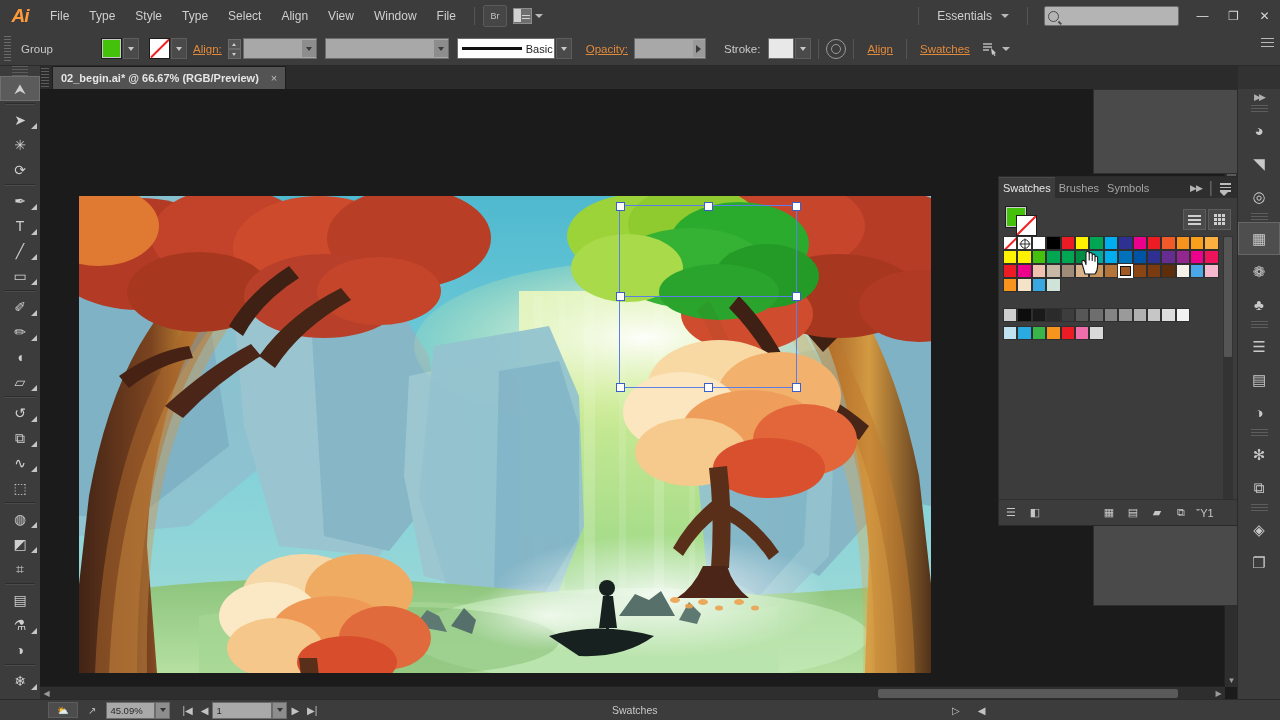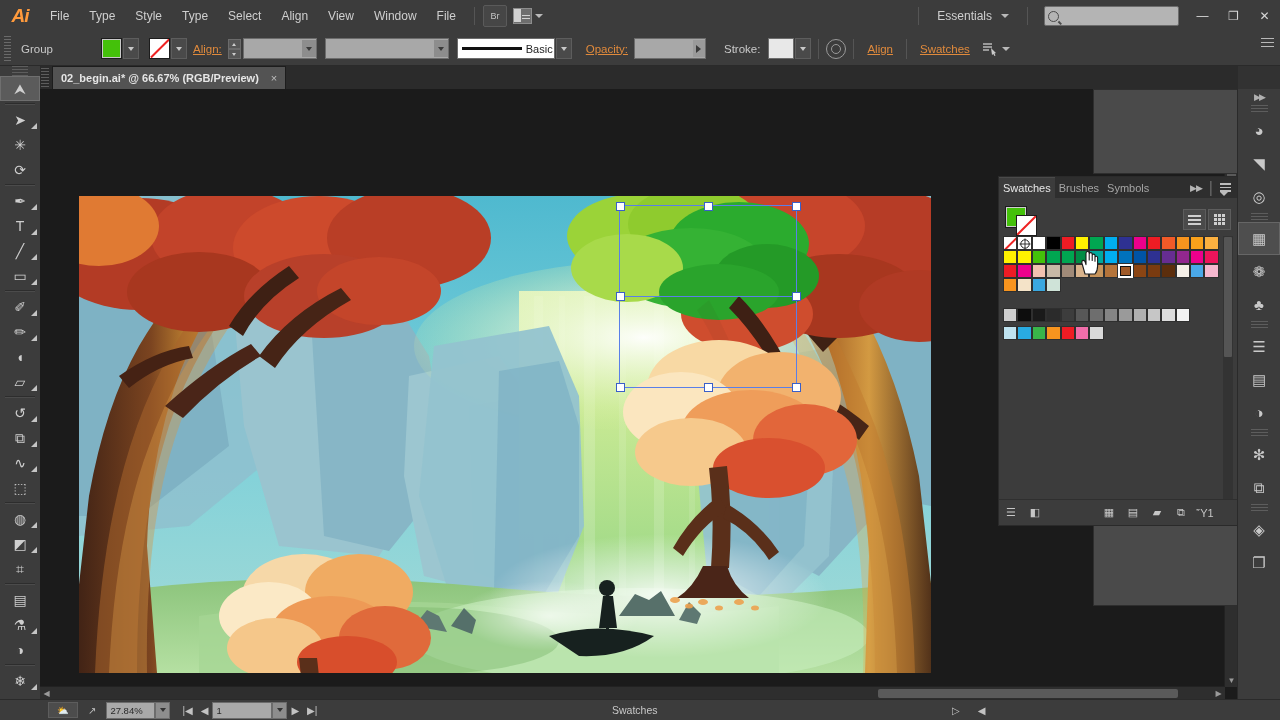--- a/index.html
+++ b/index.html
@@ -799,21 +799,21 @@
         <div class="rd-ico">❐</div>
       </div>
   </div>
 
   <div class="statusbar">
     <div style="width:48px"></div>
     <div class="sb-box" style="width:22px;">⛅</div>
     <div style="width:6px"></div>
     <div class="sb-ico">↗</div>
     <div style="width:6px"></div>
-    <div class="sb-zoom">27.84%</div>
+    <div class="sb-zoom">45.09%</div>
     <div class="sb-dd">
         <i></i>
       </div>
     <div style="width:8px"></div>
     <div class="sb-ico">|◀</div>
     <div class="sb-ico">◀</div>
     <div class="sb-page">1</div>
     <div class="sb-dd">
         <i></i>
       </div>

